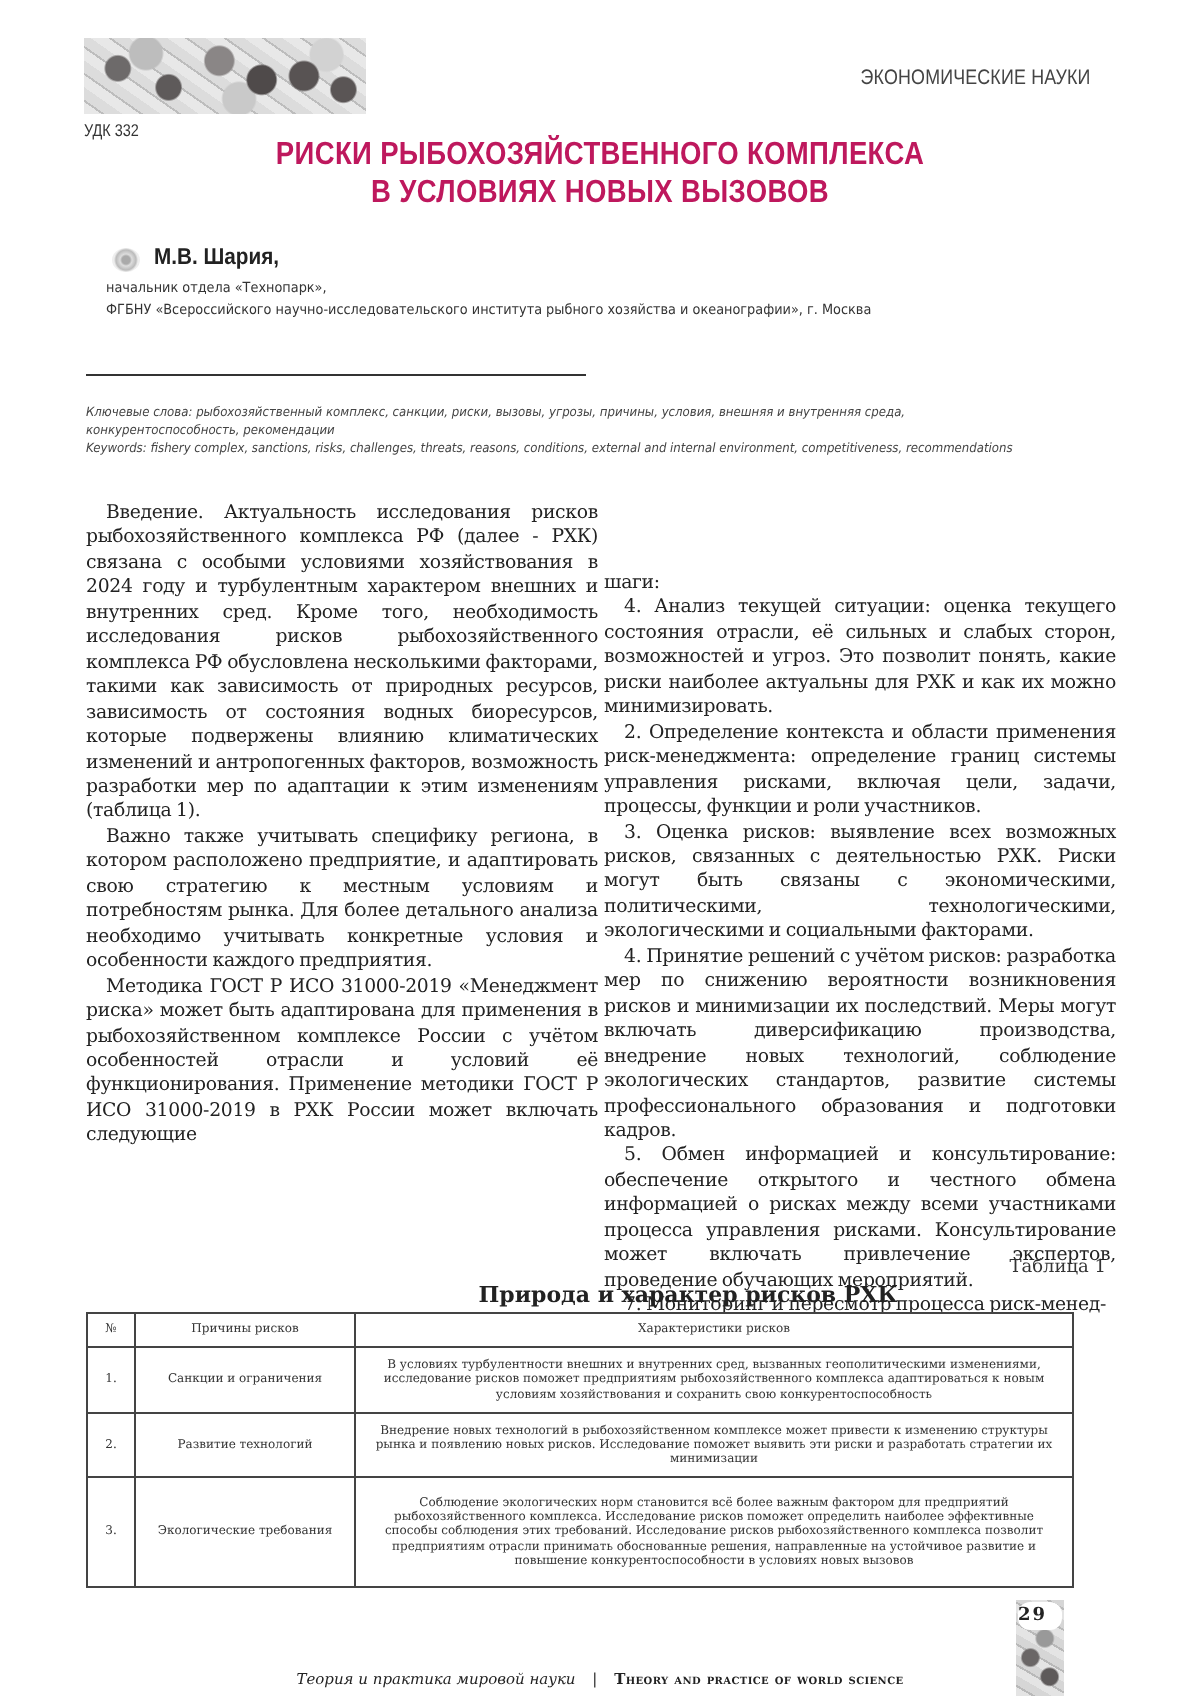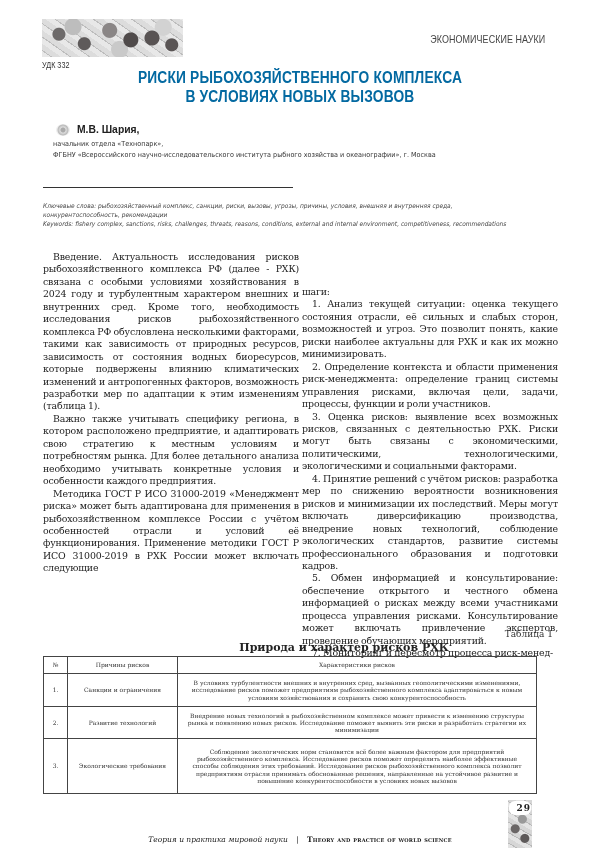--- a/index.html
+++ b/index.html
@@ -23,21 +23,21 @@
   }
   #section-label {
     right: 55px; top: 33px; font-family: "Liberation Sans", sans-serif;
     font-size: 10.5px; color: #444; letter-spacing: 0.1px; transform: scaleX(0.85); transform-origin: right;
   }
   #udc { left: 42px; top: 60px; font-family: "Liberation Sans", sans-serif; font-size: 8.5px; color: #333; transform: scaleX(0.85); transform-origin: left; }
 
   #title {
     left: 0; width: 600px; top: 68px; text-align: center;
     font-family: "Liberation Sans", sans-serif; font-weight: bold; font-size: 16px;
-    line-height: 19px; color: #0369a1; letter-spacing: 0.2px;
+    line-height: 19px; color: #be185d; letter-spacing: 0.2px;
   }
   #title .line { display: block; transform: scaleX(0.86); }
 
   
   #author-icon {
     left: 56px; top: 124px; width: 14px; height: 12px; border-radius: 50%;
     background: radial-gradient(circle, #aaa 0 2px, #ddd 3px, #bbb 5px, #eee 6px);
   }
   #author-name {
     left: 77px; top: 123px; font-family: "Liberation Sans", sans-serif; font-weight: bold;
@@ -103,21 +103,21 @@
   #page-tile {
     left: 508px; top: 800px; width: 24px; height: 48px;
     background:
       radial-gradient(circle at 30% 60%, #6a6666 0 4px, transparent 5px),
       radial-gradient(circle at 70% 80%, #5e5a5a 0 4px, transparent 5px),
       radial-gradient(circle at 60% 40%, #999 0 4px, transparent 5px),
       repeating-linear-gradient(30deg, #e4e4e4 0 4px, #b9b9b9 4px 5px, #d6d6d6 5px 9px);
   }
   #page-number {
     left: 509px; top: 801px; width: 22px; height: 14px; background: #fff; border-radius: 6px;
-    font-family: "DejaVu Serif", serif; font-size: 9px; font-weight: bold; text-align: right; line-height: 14px; color: #222;
+    font-family: "DejaVu Serif", serif; font-size: 9px; font-weight: bold; text-align: left; line-height: 14px; color: #222;
     letter-spacing: 1px;
   }
 </style>
 </head>
 <body>
 
 <div class="abs" id="header-image"></div>
 <div class="abs" id="section-label">ЭКОНОМИЧЕСКИЕ НАУКИ</div>
 <div class="abs" id="udc">УДК 332</div>
 
@@ -137,21 +137,21 @@
 <div class="abs kw" id="kw-en">Keywords:  fishery complex, sanctions, risks, challenges, threats, reasons, conditions, external and internal environment, competitiveness, recommendations</div>
 
 <div class="abs col" id="col-left" lang="ru">
   <p>Введение. Актуальность исследования рисков рыбохозяйственного комплекса РФ (далее - РХК) связана с особыми условиями хозяйствования в 2024 году и турбулентным характером внешних и внутренних сред. Кроме того, необходимость исследования рисков рыбохозяйственного комплекса РФ обусловлена несколькими факторами, такими как зависимость от природных ресурсов, зависимость от состояния водных биоресурсов, которые подвержены влиянию климатических изменений и антропогенных факторов, возможность разработки мер по адаптации к этим изменениям (таблица 1).</p>
   <p>Важно также учитывать специфику региона, в котором расположено предприятие, и адаптировать свою стратегию к местным условиям и потребностям рынка. Для более детального анализа необходимо учитывать конкретные условия и особенности каждого предприятия.</p>
   <p>Методика ГОСТ Р ИСО 31000-2019 «Менеджмент риска» может быть адаптирована для применения в рыбохозяйственном комплексе России с учётом особенностей отрасли и условий её функционирования. Применение методики ГОСТ Р ИСО 31000-2019 в РХК России может включать следующие</p>
 </div>
 
 <div class="abs col" id="col-right" lang="ru">
   <p class="noindent">шаги:</p>
-  <p>1. Анализ текущей ситуации: оценка текущего состояния отрасли, её сильных и слабых сторон, возможностей и угроз. Это позволит понять, какие риски наиболее актуальны для РХК и как их можно минимизировать.</p>
+  <p>4. Анализ текущей ситуации: оценка текущего состояния отрасли, её сильных и слабых сторон, возможностей и угроз. Это позволит понять, какие риски наиболее актуальны для РХК и как их можно минимизировать.</p>
   <p>2. Определение контекста и области применения риск-менеджмента: определение границ системы управления рисками, включая цели, задачи, процессы, функции и роли участников.</p>
   <p>3. Оценка рисков: выявление всех возможных рисков, связанных с деятельностью РХК. Риски могут быть связаны с экономическими, политическими, технологическими, экологическими и социальными факторами.</p>
   <p>4. Принятие решений с учётом рисков: разработка мер по снижению вероятности возникновения рисков и минимизации их последствий. Меры могут включать диверсификацию производства, внедрение новых технологий, соблюдение экологических стандартов, развитие системы профессионального образования и подготовки кадров.</p>
   <p>5. Обмен информацией и консультирование: обеспечение открытого и честного обмена информацией о рисках между всеми участниками процесса управления рисками. Консультирование может включать привлечение экспертов, проведение обучающих мероприятий.</p>
   <p>7. Мониторинг и пересмотр процесса риск-менед-</p>
 </div>
 
 <div class="abs" id="table-label">Таблица 1</div>
 <div class="abs" id="table-title">Природа и характер рисков РХК</div>
 

